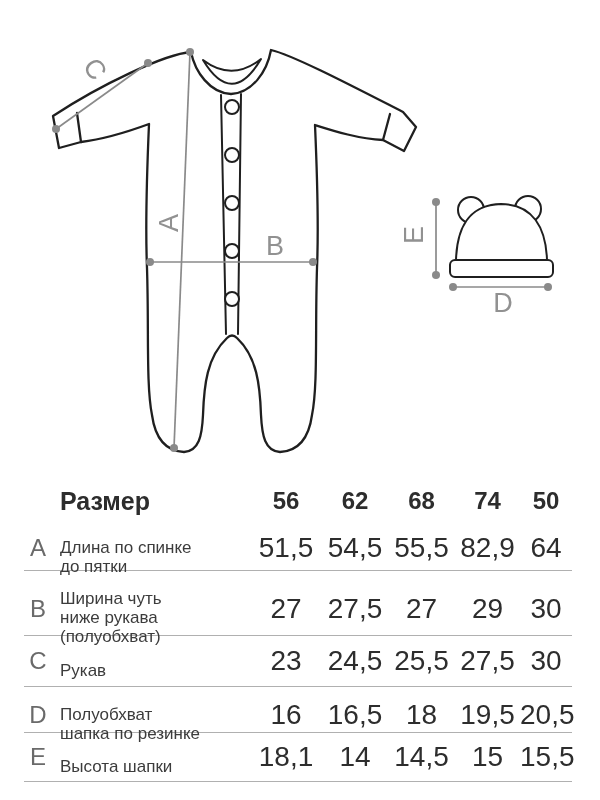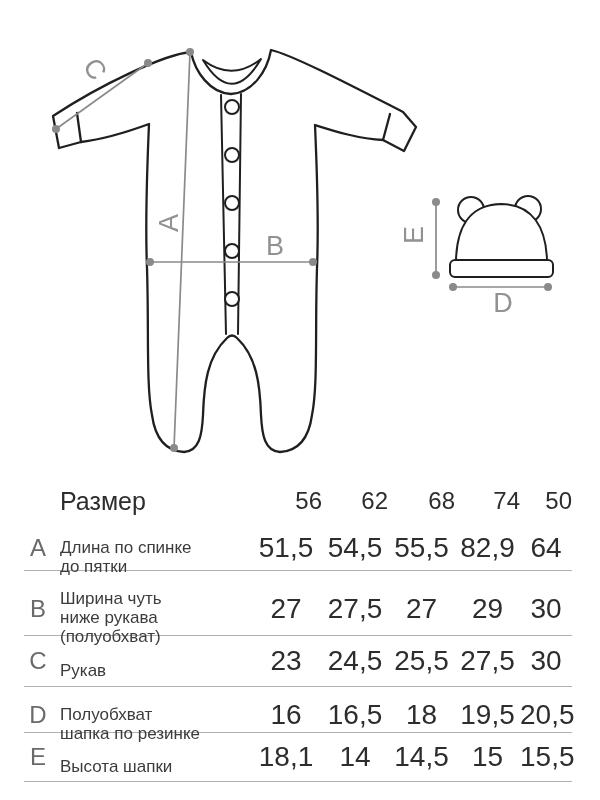--- a/index.html
+++ b/index.html
@@ -9,31 +9,31 @@
   }
   .diagram{position:absolute;left:0;top:0;}
   .measure-label{
     font-family:"Liberation Sans","DejaVu Sans",sans-serif;
     font-size:27px;fill:#919191;
   }
   
   .size-table{position:absolute;left:24px;top:482px;width:548px;}
   .t-row{display:grid;grid-template-columns:28px 198px 72px 66px 67px 65px 52px;align-items:center;}
   .t-row.bordered{border-bottom:1px solid #b0b0b0;}
-  .t-row.h-header{height:38px;}
+  .t-row.h-header{height:38px;font-weight:bold;}
   .t-row.h-a{height:50px;}
   .t-row.h-b{height:64px;}
   .t-row.h-c{height:50px;}
   .t-row.h-d{height:45px;}
   .t-row.h-e{height:48px;}
   .cell{box-sizing:border-box;}
   .letter-cell{font-size:24px;color:#6a6a6a;text-align:center;}
   .label-cell{font-size:17px;line-height:19px;color:#3c3c3c;padding-left:8px;white-space:pre-line;margin-top:18px;}
   .header-cell{font-size:25px;color:#2d2d2d;padding-left:8px;}
-  .size-cell{font-size:24px;color:#2d2d2d;text-align:right;}
+  .size-cell{font-size:24px;color:#2d2d2d;text-align:center;}
   .value-cell{font-size:28px;color:#2d2d2d;text-align:center;}
 </style>
 </head>
 <body>
 
 <div class="screen">
 
   <svg class="diagram" width="600" height="480" viewBox="0 0 600 480">
 
     <g stroke="#1f1f1f" stroke-width="2.3" fill="none" stroke-linejoin="round" stroke-linecap="round">

